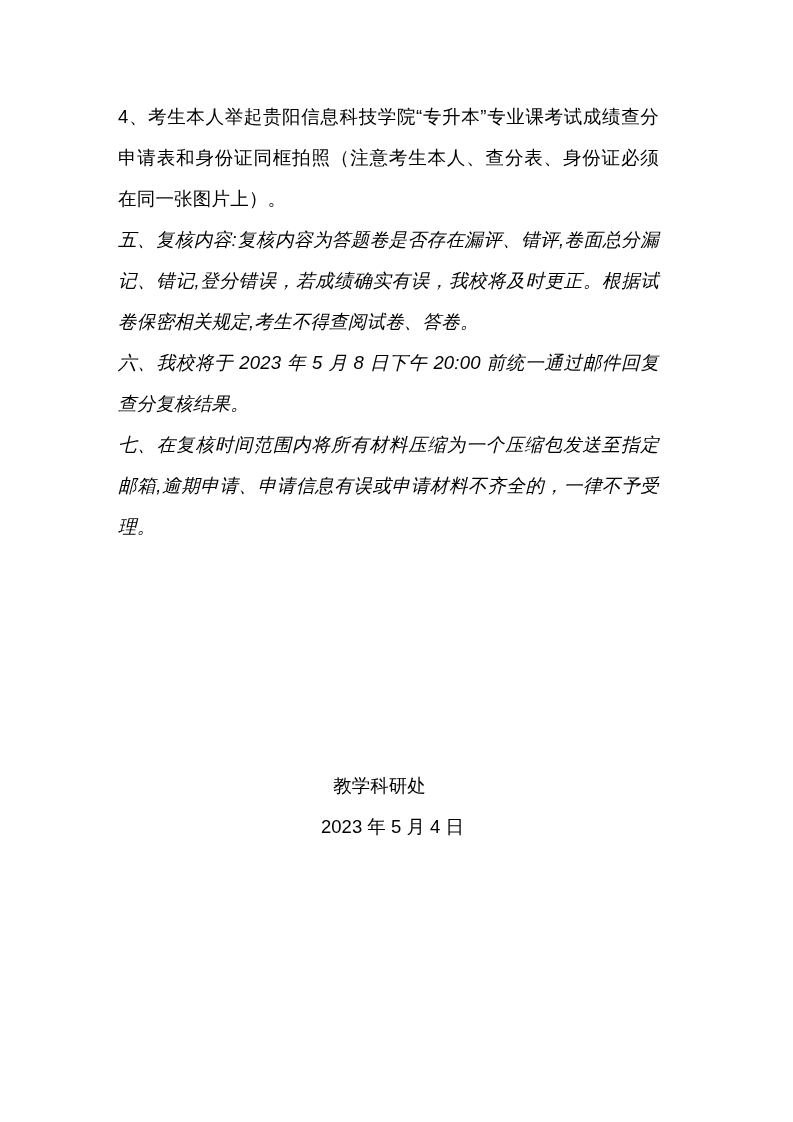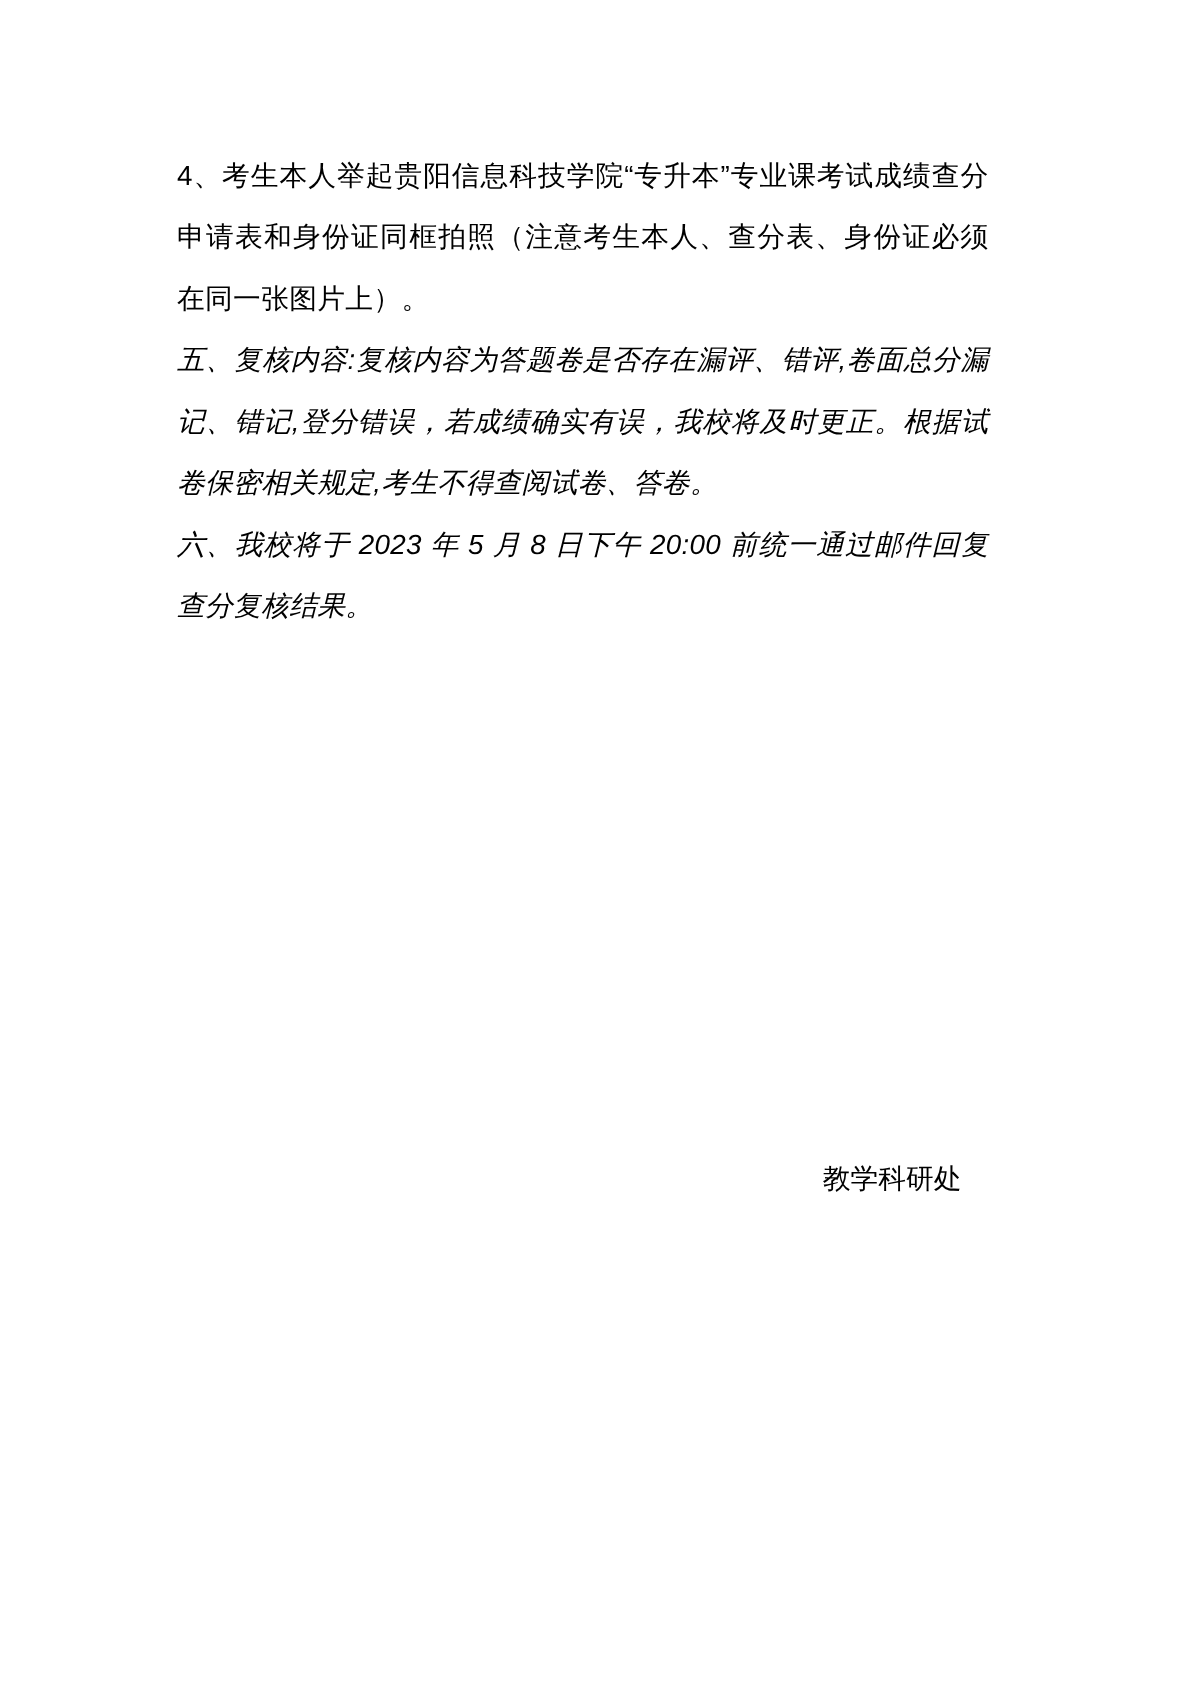--- a/index.html
+++ b/index.html
@@ -35,21 +35,21 @@
   }
   .para + .para {
     margin-top: 0;
     font-style: italic;
   }
   .signature-block {
     position: absolute;
     left: 118px;
     right: 118px;
     top: 765px;
-    text-align: right;
+    text-align: center;
     font-size: 18.5px;
     line-height: 41px;
   }
   .sig-line {
     display: block;
     padding-right: 34px;
   }
   .sig-date {
     display: block;
     padding-right: 8px;
@@ -57,19 +57,21 @@
 </style>
 </head>
 <body>
 
 <div class="page">
 
   <div class="body-text">
     <p class="para">4、考生本人举起贵阳信息科技学院“专升本”专业课考试成绩查分申请表和身份证同框拍照（注意考生本人、查分表、身份证必须在同一张图片上）。</p>
     <p class="para">五、复核内容:复核内容为答题卷是否存在漏评、错评,卷面总分漏记、错记,登分错误，若成绩确实有误，我校将及时更正。根据试卷保密相关规定,考生不得查阅试卷、答卷。</p>
     <p class="para">六、我校将于 2023 年 5 月 8 日下午 20:00 前统一通过邮件回复查分复核结果。</p>
+    <p class="para">七、在复核时间范围内将所有材料压缩为一个压缩包发送至指定邮箱,逾期申请、申请信息有误或申请材料不齐全的，一律不予受理。</p>
   </div>
 
   <div class="signature-block">
     <span class="sig-line">教学科研处</span>
+    <span class="sig-date">2023 年 5 月 4 日</span>
   </div>
 
 </div>
 
 </body></html>

